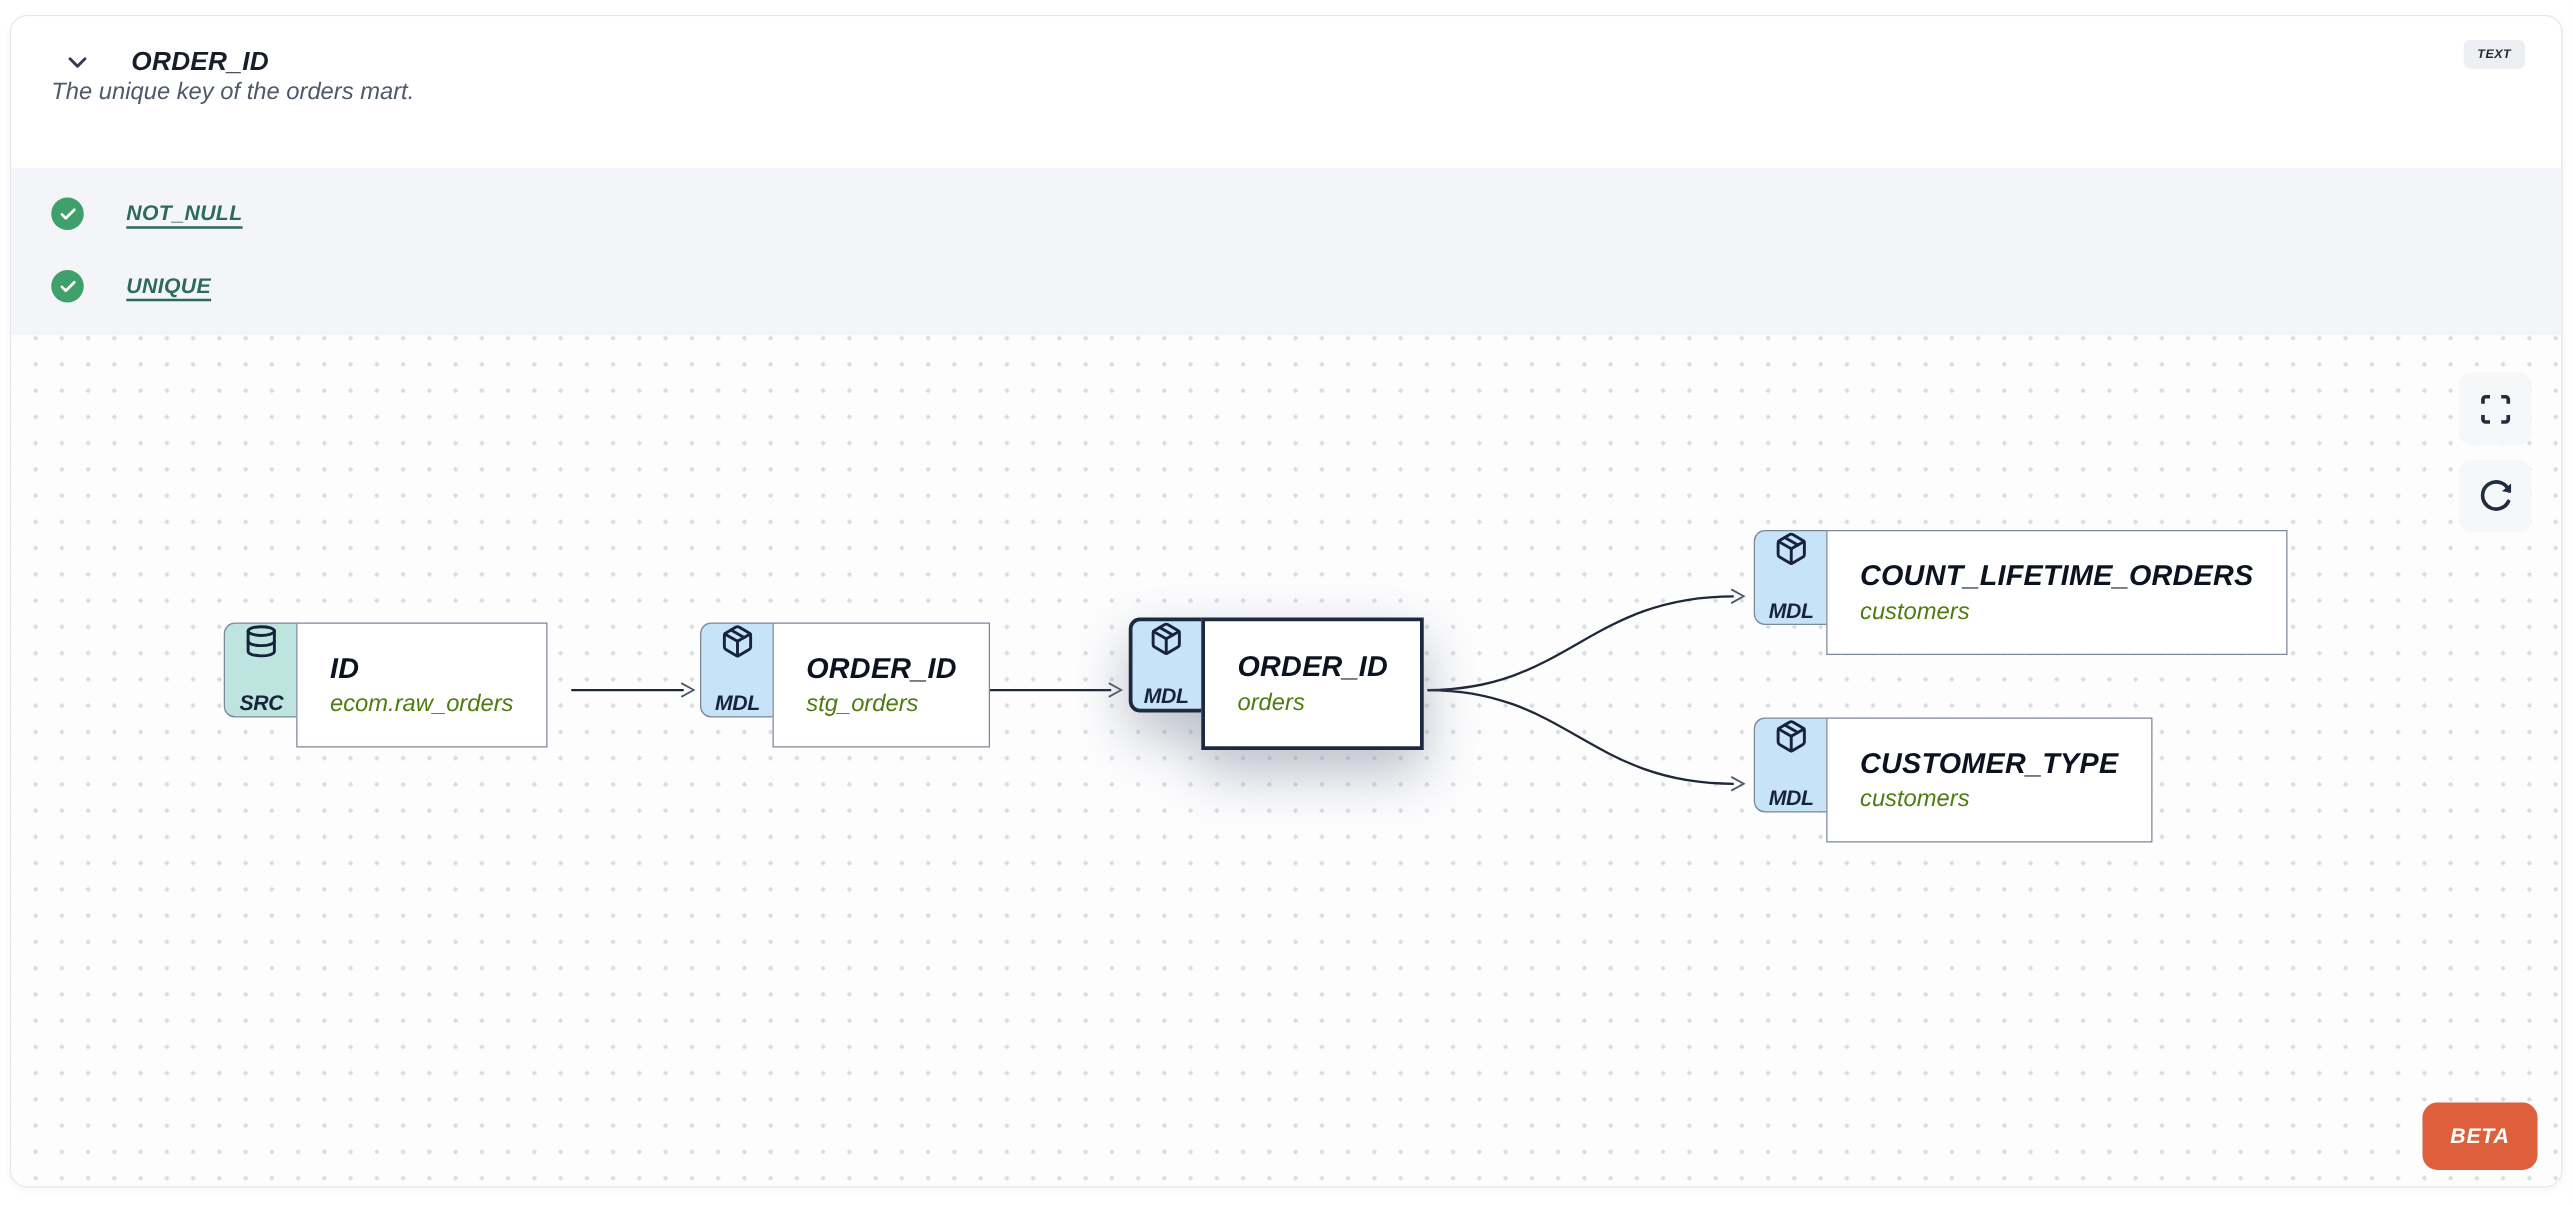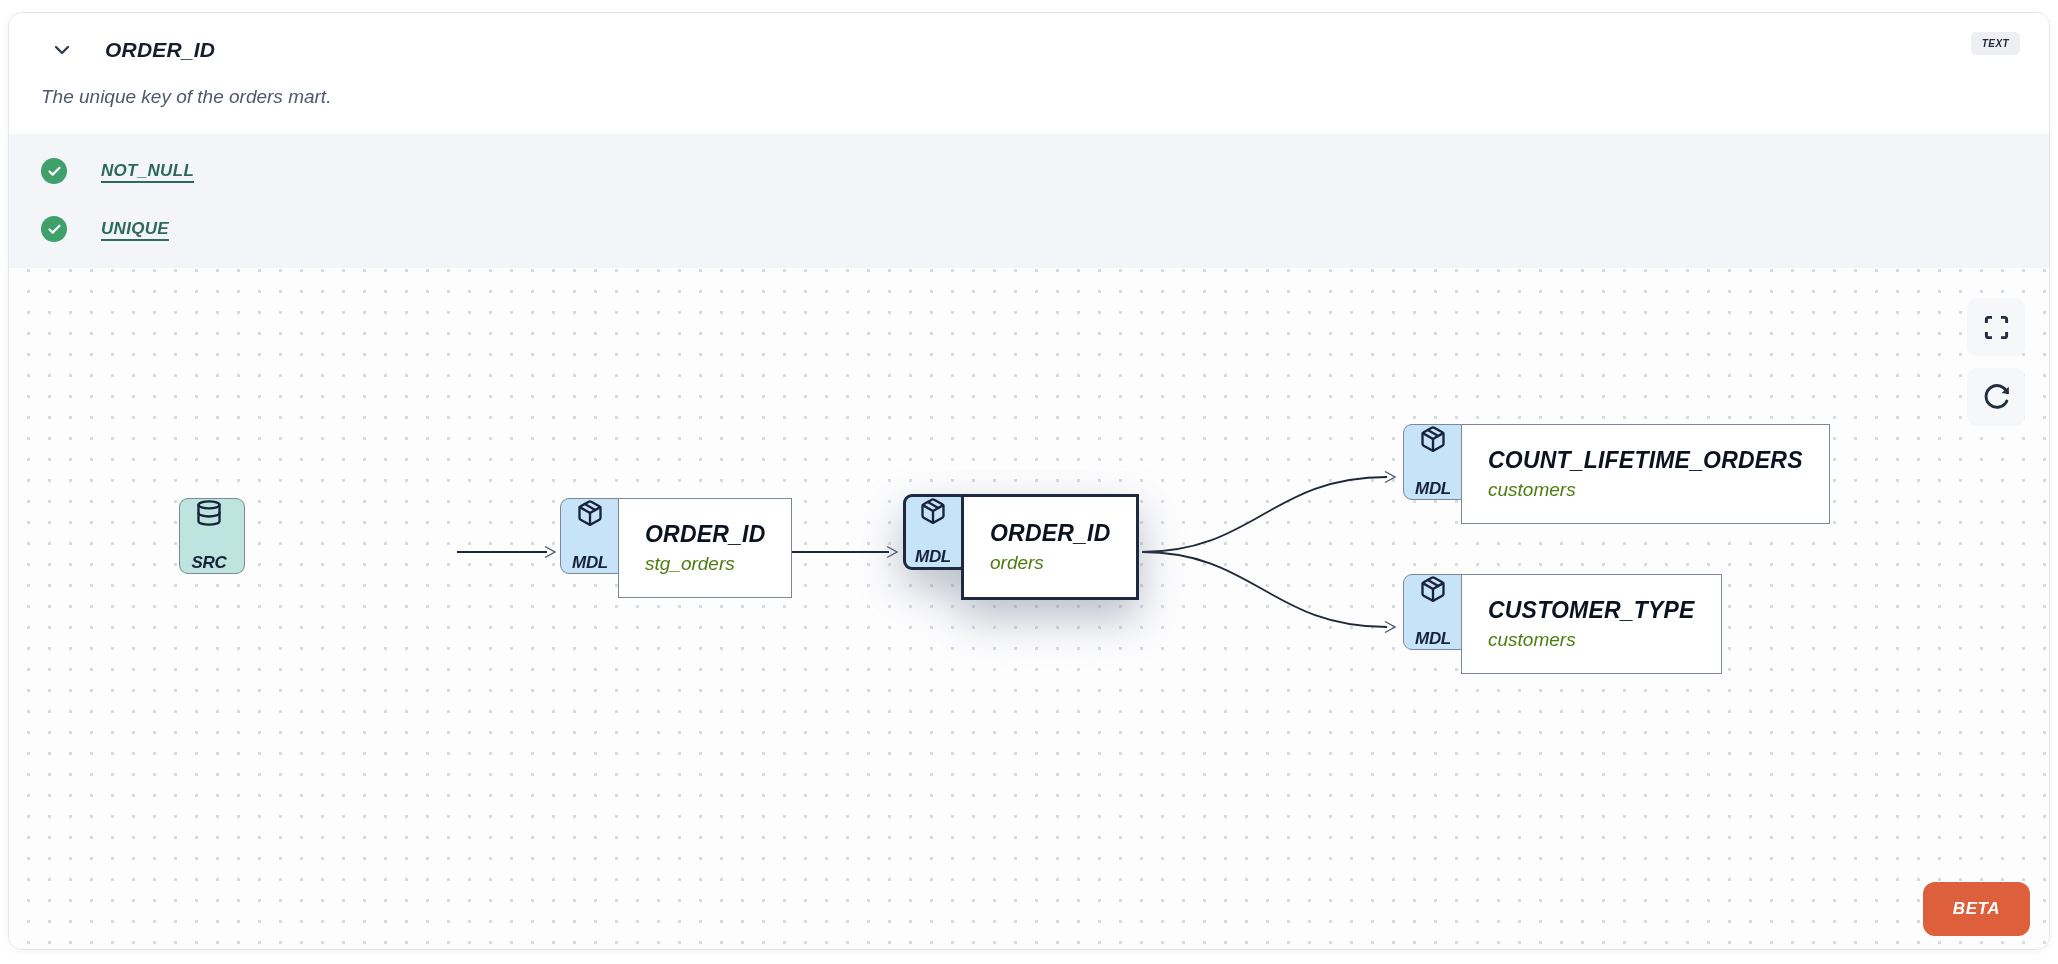--- a/index.html
+++ b/index.html
@@ -30,21 +30,21 @@
   }
   
   .header{height:121px;padding:24px 30px 0 32px;position:relative;flex:0 0 auto;background:#fff}
   .title-row{display:flex;align-items:center;gap:30px}
   .chevron-btn{background:none;border:none;cursor:pointer;width:26px;height:26px;display:flex;align-items:center;justify-content:center;margin-left:8px}
   .page-title{font-size:21px;font-weight:700;letter-spacing:.2px;color:#161E2C}
   .type-badge{
     position:absolute;right:29px;top:19px;background:#EDEFF3;color:#232A38;
     font-size:10px;font-weight:700;letter-spacing:.4px;padding:6px 11px;border-radius:5px;
   }
-  .description{margin-top:23px;font-size:19px;color:var(--ink-soft)}
+  .description{font-size:19px;color:var(--ink-soft)}
   
   .tests{height:134px;background:var(--tests-bg);padding:24px 32px;display:flex;flex-direction:column;gap:32px;flex:0 0 auto}
   .test-row{display:flex;align-items:center;gap:34px;height:26px}
   .check-circle{width:26px;height:26px;border-radius:50%;background:var(--check-green);display:flex;align-items:center;justify-content:center;flex:0 0 auto}
   .test-link{
     font-size:17px;font-weight:700;letter-spacing:.3px;color:var(--link);
     text-decoration:underline;text-underline-offset:5px;text-decoration-thickness:1.5px;cursor:pointer;
   }
   
   .canvas{
@@ -76,21 +76,21 @@
   .node.selected .node-badge{border:3px solid var(--selected-border)}
   .node.selected .node-card{border:3px solid var(--selected-border);min-height:106px}
   
   .canvas-controls{position:absolute;right:24px;top:30px;display:flex;flex-direction:column;gap:12px}
   .ctl-btn{
     width:58px;height:58px;border:none;border-radius:10px;background:#F6F7F9;cursor:pointer;
     display:flex;align-items:center;justify-content:center;color:#2A3342;
   }
   
   .beta-badge{
-    position:absolute;right:19px;bottom:13px;width:107px;height:54px;border-radius:12px;
+    position:absolute;right:19px;bottom:13px;width:92px;height:54px;border-radius:12px;
     background:var(--accent);color:#fff;font-size:17px;font-weight:700;letter-spacing:.6px;
     display:flex;align-items:center;justify-content:center;
   }
   svg{display:block}
 </style>
 </head>
 <body>
 
 <div class="panel">
 
@@ -145,20 +145,24 @@
       <div class="node-badge teal">
         <span>
           <svg width="28" height="28" viewBox="0 0 24 24" fill="none" stroke="#17233A" stroke-width="2" stroke-linecap="round" stroke-linejoin="round">
               <ellipse cx="12" cy="5" rx="9" ry="3"></ellipse>
               <path d="M21 12c0 1.66-4 3-9 3s-9-1.34-9-3"></path>
               <path d="M3 5v14c0 1.66 4 3 9 3s9-1.34 9-3V5"></path>
             </svg>
         </span>
         <span class="badge-label">SRC</span>
       </div>
+      <div class="node-card">
+        <div class="node-title">ID</div>
+        <div class="node-subtitle">ecom.raw_orders</div>
+      </div>
     </div>
 
     <div class="node" style="left:551px;top:230px">
       <div class="node-badge blue">
         <span>
           <svg width="28" height="28" viewBox="0 0 24 24" fill="none" stroke="#17233A" stroke-width="2" stroke-linecap="round" stroke-linejoin="round">
               <path d="M16.5 9.4 7.55 4.24"></path>
               <path d="M21 16V8a2 2 0 0 0-1-1.73l-7-4a2 2 0 0 0-2 0l-7 4A2 2 0 0 0 3 8v8a2 2 0 0 0 1 1.73l7 4a2 2 0 0 0 2 0l7-4A2 2 0 0 0 21 16z"></path>
               <polyline points="3.27 6.96 12 12.01 20.73 6.96"></polyline>
               <line x1="12" y1="22.08" x2="12" y2="12"></line>

